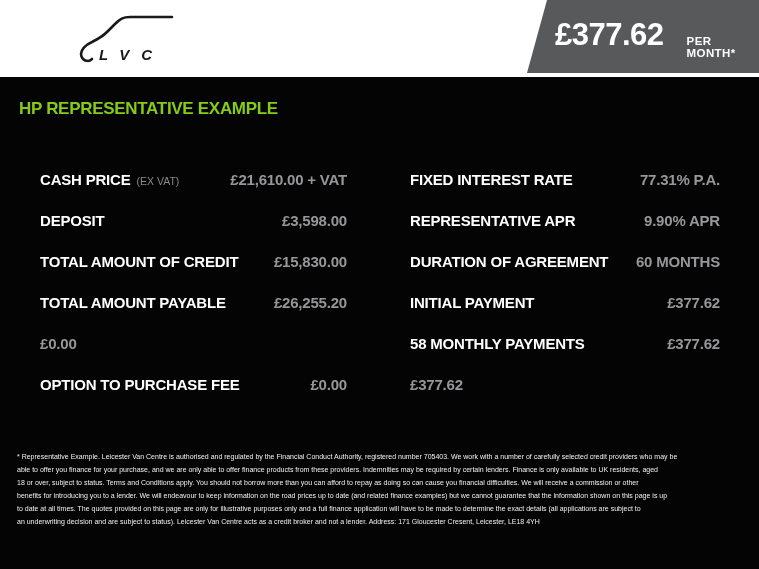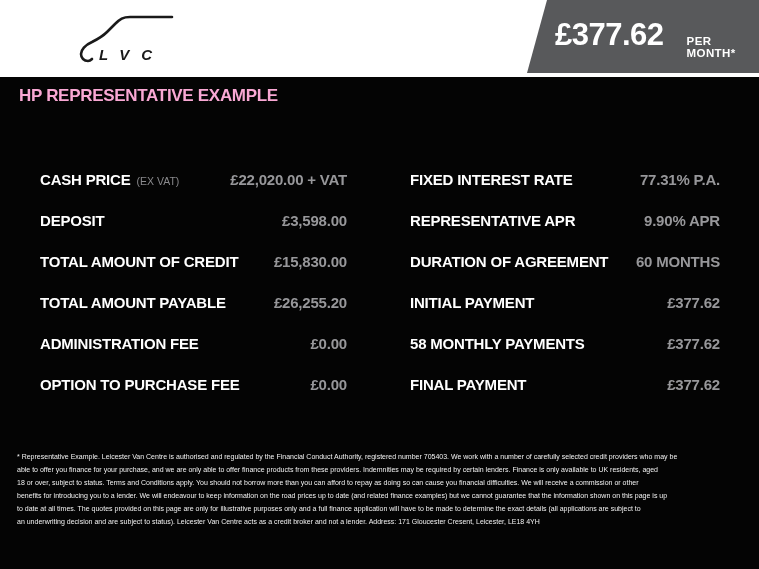--- a/index.html
+++ b/index.html
@@ -33,22 +33,22 @@
   }
   .price-amount {
     font-size:31px; font-weight:bold; line-height:31px; letter-spacing:-0.5px;
   }
   .price-suffix {
     font-size:11.5px; font-weight:bold; letter-spacing:0.4px; margin-left:23px;
   }
 
   
   .page-title {
-    position:absolute; left:19px; top:86px;
-    color:#f9a8d4; font-size:17px; font-weight:bold; letter-spacing:-0.3px;
+    position:absolute; left:19px; top:99px;
+    color:#84cc16; font-size:17px; font-weight:bold; letter-spacing:-0.3px;
     white-space:nowrap;
   }
 
   
   .finance-col {
     position:absolute; top:171px; display:flex; flex-direction:column;
   }
   .finance-col.left  { left:40px;  width:307px; }
   .finance-col.right { left:410px; width:310px; }
   .finance-row {
@@ -89,36 +89,35 @@
       <span class="price-amount">£377.62</span>
       <span class="price-suffix">PER MONTH*</span>
     </div>
   </div>
 
   <div class="page-title">HP REPRESENTATIVE EXAMPLE</div>
 
   <div class="finance-col left">
     <div class="finance-row">
       <span><span class="finance-label">CASH PRICE</span><span class="finance-note">(EX VAT)</span></span>
-      <span class="finance-value">£22,020.00 + VAT</span>
+      <span class="finance-value">£21,610.00 + VAT</span>
     </div>
     <div class="finance-row">
       <span class="finance-label">DEPOSIT</span>
       <span class="finance-value">£3,598.00</span>
     </div>
     <div class="finance-row">
       <span class="finance-label">TOTAL AMOUNT OF CREDIT</span>
       <span class="finance-value">£15,830.00</span>
     </div>
     <div class="finance-row">
       <span class="finance-label">TOTAL AMOUNT PAYABLE</span>
       <span class="finance-value">£26,255.20</span>
     </div>
     <div class="finance-row">
-      <span class="finance-label">ADMINISTRATION FEE</span>
       <span class="finance-value">£0.00</span>
     </div>
     <div class="finance-row">
       <span class="finance-label">OPTION TO PURCHASE FEE</span>
       <span class="finance-value">£0.00</span>
     </div>
   </div>
 
   <div class="finance-col right">
     <div class="finance-row">
@@ -135,21 +134,20 @@
     </div>
     <div class="finance-row">
       <span class="finance-label">INITIAL PAYMENT</span>
       <span class="finance-value">£377.62</span>
     </div>
     <div class="finance-row">
       <span class="finance-label">58 MONTHLY PAYMENTS</span>
       <span class="finance-value">£377.62</span>
     </div>
     <div class="finance-row">
-      <span class="finance-label">FINAL PAYMENT</span>
       <span class="finance-value">£377.62</span>
     </div>
   </div>
 
   <div class="disclaimer">
     <div class="disclaimer-line">* Representative Example. Leicester Van Centre is authorised and regulated by the Financial Conduct Authority, registered number 705403. We work with a number of carefully selected credit providers who may be</div>
     <div class="disclaimer-line">able to offer you finance for your purchase, and we are only able to offer finance products from these providers. Indemnities may be required by certain lenders. Finance is only available to UK residents, aged</div>
     <div class="disclaimer-line">18 or over, subject to status. Terms and Conditions apply. You should not borrow more than you can afford to repay as doing so can cause you financial difficulties. We will receive a commission or other</div>
     <div class="disclaimer-line">benefits for introducing you to a lender. We will endeavour to keep information on the road prices up to date (and related finance examples) but we cannot guarantee that the information shown on this page is up</div>
     <div class="disclaimer-line">to date at all times. The quotes provided on this page are only for illustrative purposes only and a full finance application will have to be made to determine the exact details (all applications are subject to</div>

